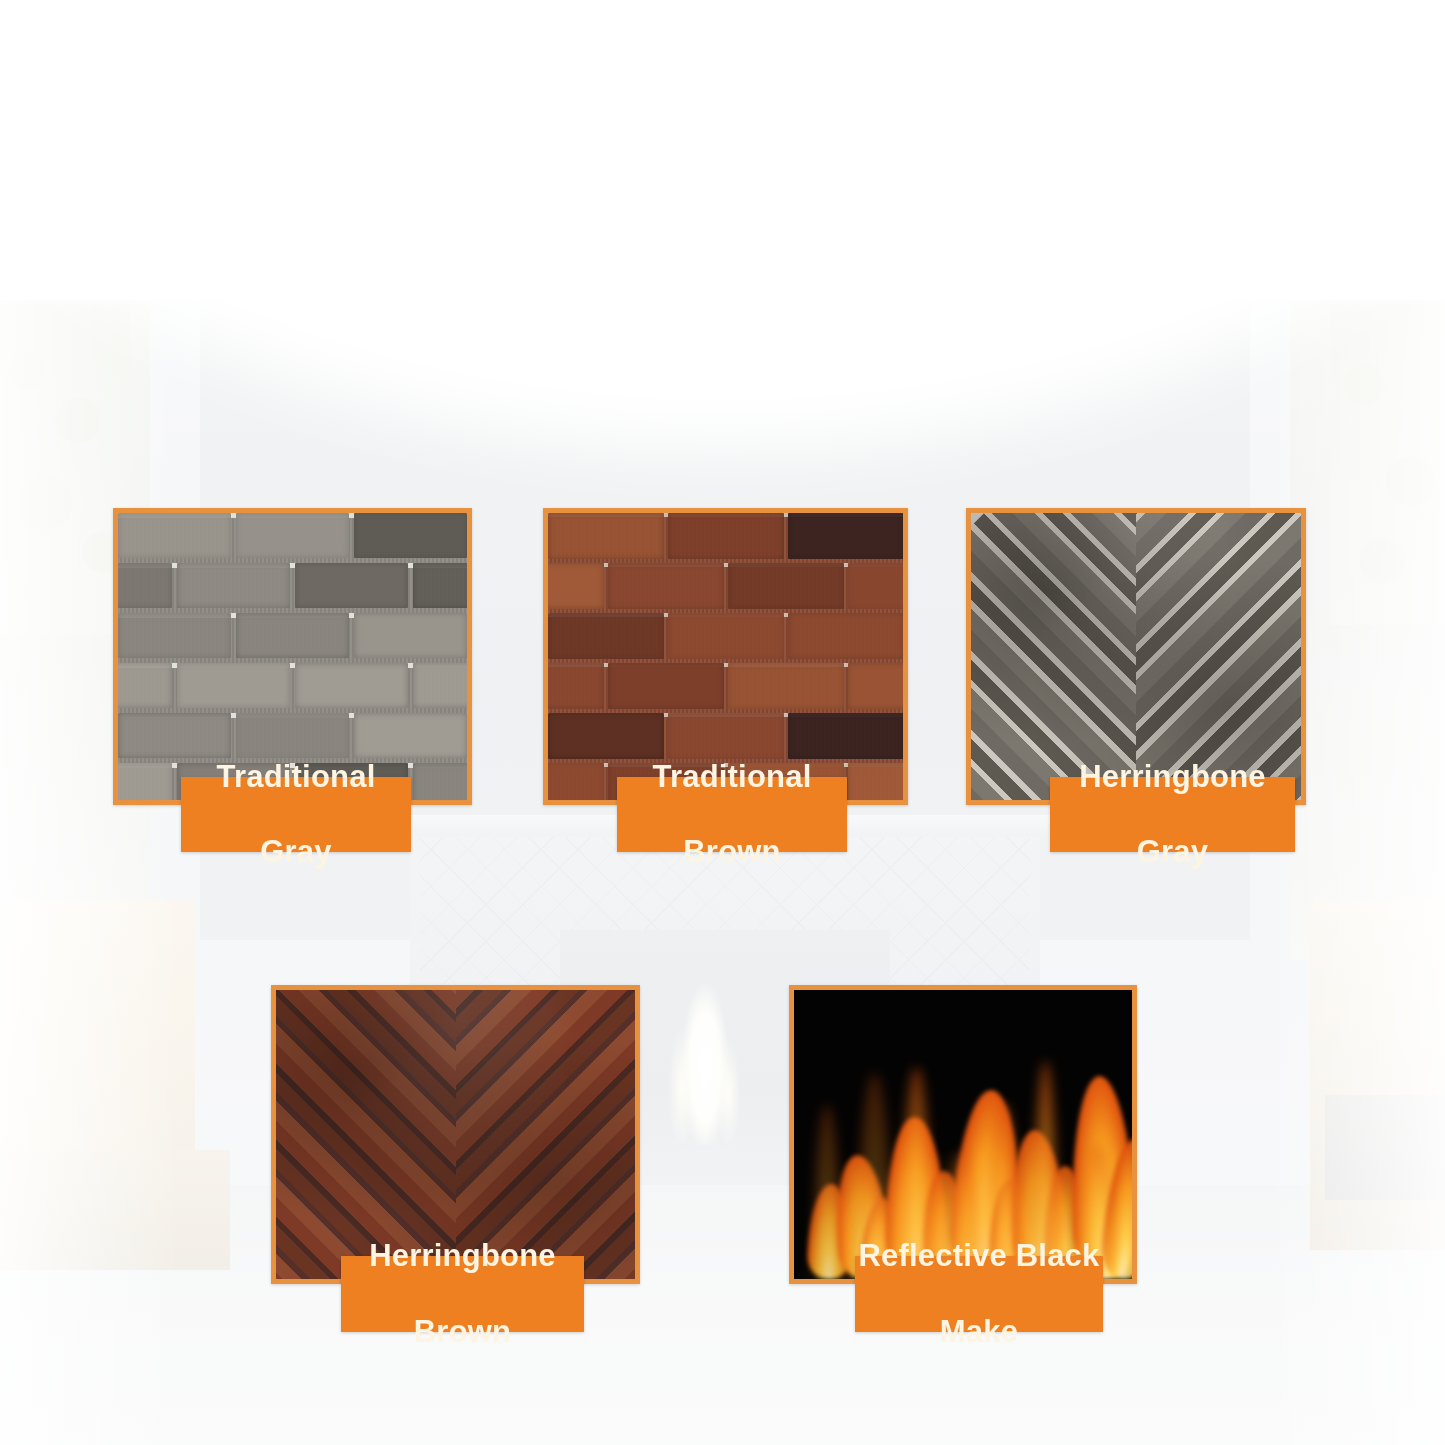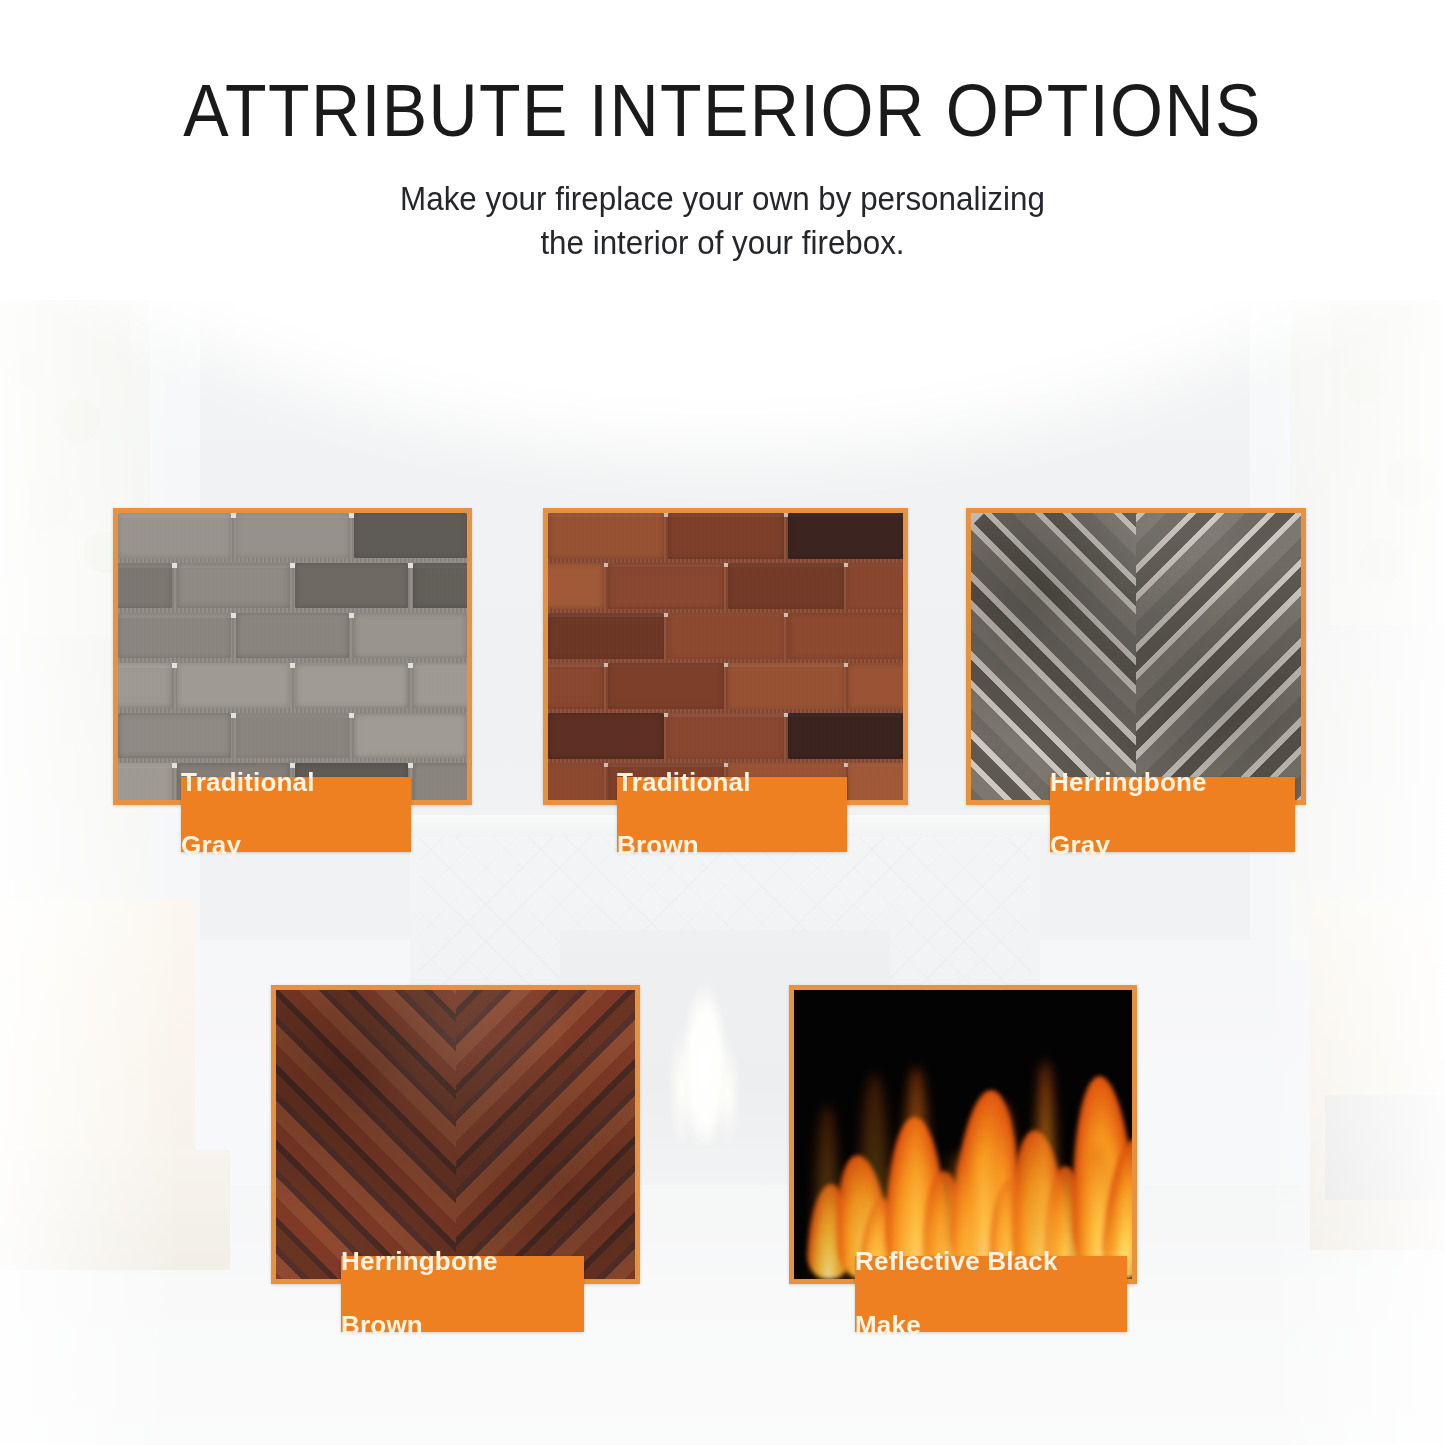--- a/index.html
+++ b/index.html
@@ -260,23 +260,23 @@
   }
 
   
   .badge {
     position:absolute;
     z-index:12;
     background:#ef8021;
     color:#fdf4e2;
     font-family:"Liberation Sans", sans-serif;
     font-weight:bold;
-    font-size:26px;
+    font-size:31px;
     line-height:1.22;
-    text-align:left;
+    text-align:center;
     display:flex;
     align-items:center;
     justify-content:center;
     letter-spacing:.2px;
     box-shadow:0 1px 3px rgba(0,0,0,.18);
   }
   .badge span { display:block; width:100%; }
 </style>
 </head>
 <body>
@@ -301,27 +301,20 @@
     <div class="bg-sofaL2"></div>
     <div class="bg-sofaR"></div>
     <div class="bg-sofaR2"></div>
     <div class="bg-veil"></div>
     <div class="bg-sidefadeL"></div>
     <div class="bg-sidefadeR"></div>
     <div class="bg-arcfade"></div>
     <div class="bg-topwhite"></div>
   </div>
 
-  <div id="header">
-    <div id="page-title">ATTRIBUTE INTERIOR OPTIONS</div>
-    <div id="page-subtitle">
-      <div>Make your fireplace your own by personalizing</div>
-      <div>the interior of your firebox.</div>
-    </div>
-  </div>
 
   <div class="tile" id="tile-0" style="left:113px; top:508px; width:359px; height:297px;">
     <div class="tile-inner brick-gray">
       <div class="bricks" id="bricks-gray">
           <div class="bk" style="left: 0px; top: 0px; width: 113px; height: 45px; background: rgb(154, 149, 141); box-shadow: rgba(0, 0, 0, 0.13) 0px 0px 6px inset; opacity: 0.9;"></div>
           <div class="bk" style="left: 118px; top: 0px; width: 113px; height: 45px; background: rgb(151, 147, 140); box-shadow: rgba(0, 0, 0, 0.15) 0px 0px 6px inset; opacity: 0.95;"></div>
           <div class="bk" style="left: 236px; top: 0px; width: 113px; height: 45px; background: rgb(95, 91, 85); box-shadow: rgba(0, 0, 0, 0.11) 0px 0px 6px inset; opacity: 0.99;"></div>
           <div class="bk" style="left: -59px; top: 50px; width: 113px; height: 45px; background: rgb(122, 117, 110); box-shadow: rgba(0, 0, 0, 0.18) 0px 0px 6px inset; opacity: 0.88;"></div>
           <div class="bk" style="left: 59px; top: 50px; width: 113px; height: 45px; background: rgb(143, 139, 132); box-shadow: rgba(0, 0, 0, 0.24) 0px 0px 6px inset; opacity: 0.92;"></div>
           <div class="bk" style="left: 177px; top: 50px; width: 113px; height: 45px; background: rgb(110, 105, 98); box-shadow: rgba(0, 0, 0, 0.18) 0px 0px 6px inset; opacity: 0.99;"></div>
@@ -451,20 +444,20 @@
     </span>
   </div>
 
   <div class="badge" style="left:341px; top:1256px; width:243px; height:76px;">
     <span>
       <span>Herringbone</span><br>
       <span>Brown</span>
     </span>
   </div>
 
-  <div class="badge" style="left:855px; top:1256px; width:272px; height:76px;">
+  <div class="badge" style="left:855px; top:1256px; width:248px; height:76px;">
     <span>
       <span>Reflective Black</span><br>
       <span>Make</span>
     </span>
   </div>
 
 </div>
 
 </body></html>

